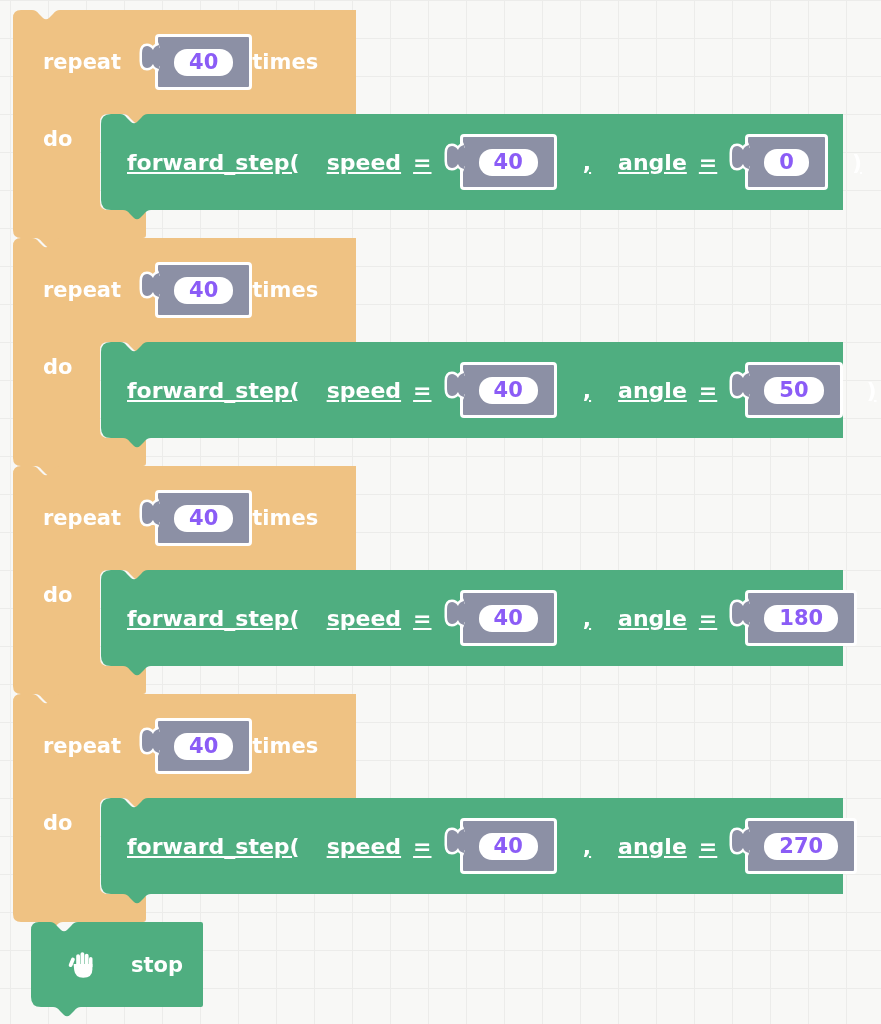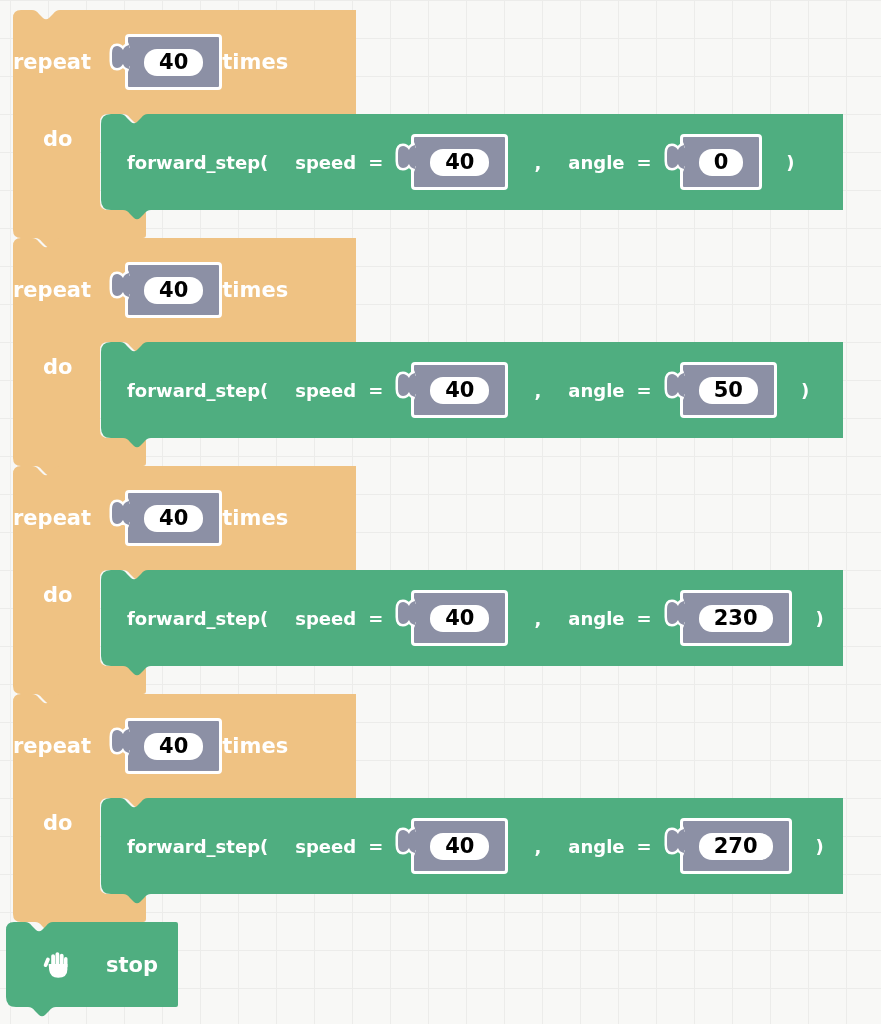--- a/index.html
+++ b/index.html
@@ -10,34 +10,34 @@
                      linear-gradient(to bottom,#ececea 1px,transparent 1px);
     background-size:38px 38px,38px 38px;
     background-position:10px 0,0 0;
     font-family:"DejaVu Sans","Liberation Sans",sans-serif;
   }
   .group{position:absolute;left:13px;width:860px;height:240px;}
   .shape{position:absolute;left:0;top:0;overflow:visible;}
   .fill-repeat{fill:#EFC283;}
   .fill-green{fill:#4FAE80;}
   .lbl{color:#fff;font-weight:700;font-size:21px;white-space:nowrap;}
-  .hdr{position:absolute;left:0;top:0;width:343px;height:104px;display:flex;align-items:center;box-sizing:border-box;}
+  .hdr{position:absolute;left:0;top:0;width:343px;height:104px;display:flex;align-items:center;padding-left:30px;box-sizing:border-box;}
   .do{position:absolute;left:30px;top:117px;text-align:right;}
   .numblock{position:relative;height:56px;background:#8C90A5;border:3px solid #fff;border-radius:4px;
     display:flex;align-items:center;padding:0 16px;box-sizing:border-box;}
   .numblock .tab{position:absolute;left:-17px;top:6px;overflow:visible;}
   .field{background:#fff;border-radius:13px;height:27px;line-height:27px;min-width:14px;
-    padding:0 15px;text-align:center;color:#000000;font-weight:700;font-size:21px;}
+    padding:0 15px;text-align:center;color:#8b5cf6;font-weight:700;font-size:21px;}
   .hdr .numblock{margin-left:34px;}
   .hdr .times{}
   .action{position:absolute;left:88px;top:104px;width:743px;height:106px;}
   .row{position:absolute;left:0;top:0;height:96px;display:flex;align-items:center;padding-left:26px;box-sizing:border-box;}
-  .row .lbl{font-size:18px;}
+  .row .lbl{font-size:22px;text-decoration:underline;}
   .m1{margin-left:27px;} .m2{margin-left:12px;} .mg{margin-left:28px;} .mc{margin-left:26px;} .mp{margin-left:24px;}
-  .stopblk{position:absolute;left:6px;top:922px;width:180px;height:95px;}
+  .stopblk{position:absolute;left:31px;top:922px;width:180px;height:95px;}
   .srow{position:absolute;left:0;top:0;height:85px;display:flex;align-items:center;padding-left:39px;box-sizing:border-box;}
   .srow .lbl{margin-left:37px;}
 </style>
 </head>
 <body>
 
 <svg width="0" height="0" style="position:absolute">
   <defs>
     <path id="p-repeat" d="M 8 0 L 19 0 c 3 0 5 1.5 7 4 l 4 4 c 1.8 1.8 4.2 1.8 6 0 l 4 -4 c 2 -2.5 4 -4 7 -4 L 343 0 L 343 104 L 138 104 c -3 0 -5 1.5 -7 4 l -4 4 c -1.8 1.8 -4.2 1.8 -6 0 l -4 -4 c -2 -2.5 -4 -4 -7 -4 L 95 104 Q 87 104 87 112 L 87 192 Q 87 200 95 200 L 130 200 Q 133 200 133 203 L 133 225 Q 133 228 130 228 L 50 228 c -3 0 -5 1.5 -7 4 l -4 4 c -1.8 1.8 -4.2 1.8 -6 0 l -4 -4 c -2 -2.5 -4 -4 -7 -4 L 8 228 Q 0 228 0 220 L 0 8 Q 0 0 8 0 Z"></path>
     <path id="p-action" d="M 10 0 L 19 0 c 3 0 5 1.5 7 4 l 4 4 c 1.8 1.8 4.2 1.8 6 0 l 4 -4 c 2 -2.5 4 -4 7 -4 L 742 0 L 742 96 L 50 96 c -3 0 -5 1.5 -7 4 l -4 4 c -1.8 1.8 -4.2 1.8 -6 0 l -4 -4 c -2 -2.5 -4 -4 -7 -4 L 10 96 Q 0 96 0 86 L 0 10 Q 0 0 10 0 Z"></path>
@@ -174,21 +174,21 @@
             </svg>
           <span class="field">40</span>
         </div>
         <span class="lbl mc">,</span>
         <span class="lbl m1">angle</span>
         <span class="lbl m2">=</span>
         <div class="numblock mg">
           <svg class="tab" width="18" height="32">
               <use href="#p-tab"></use>
             </svg>
-          <span class="field">230</span>
+          <span class="field">180</span>
         </div>
         <span class="lbl mp">)</span>
       </div>
     </div>
   </div>
 
   <div class="group" style="top:694px">
     <svg class="shape" width="344" height="238">
         <use href="#p-repeat" class="fill-repeat"></use>
       </svg>

